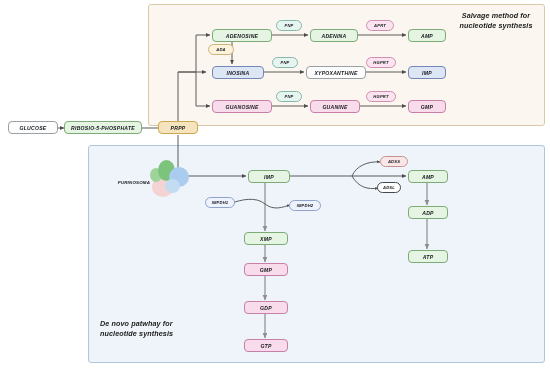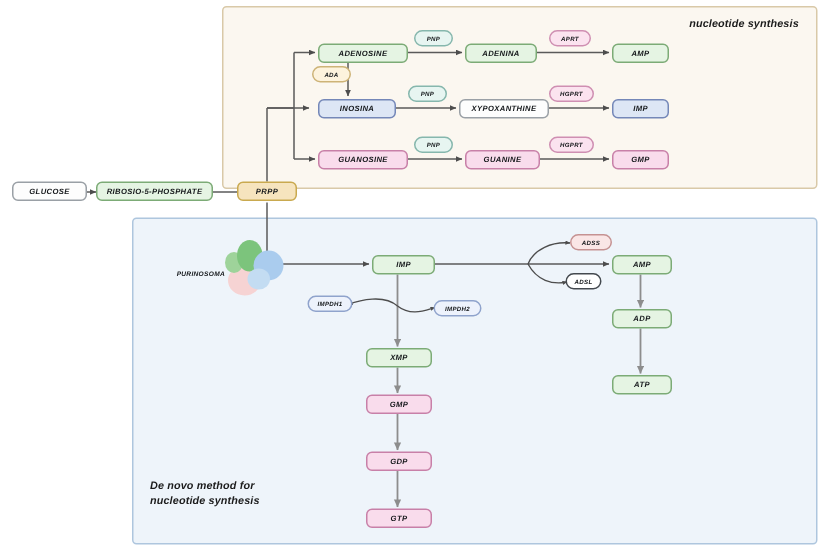--- a/index.html
+++ b/index.html
@@ -212,20 +212,21 @@
       <path d="M352,176 C356,166 368,161 380,162" marker-end="url(#ahs)"></path>
       <path d="M352,176 C358,187 368,190 378,188" marker-end="url(#ahs)"></path>
     </g>
   </svg>
 
   <div class="node n-white" style="left:8px; top:121px; width:50px;">GLUCOSE</div>
   <div class="node n-green" style="left:64px; top:121px; width:78px;">RIBOSIO-5-PHOSPHATE</div>
   <div class="node n-tan" style="left:158px; top:121px; width:40px;">PRPP</div>
 
   <div class="panel-title" id="salvage-title">
+    <div>Salvage method for</div>
     <div>nucleotide synthesis</div>
   </div>
 
   <div class="node n-green" style="left:212px; top:29px; width:60px;">ADENOSINE</div>
   <div class="node n-green" style="left:310px; top:29px; width:48px;">ADENINA</div>
   <div class="node n-green" style="left:408px; top:29px; width:38px;">AMP</div>
 
   <div class="node n-blue" style="left:212px; top:66px; width:52px;">INOSINA</div>
   <div class="node n-white" style="left:306px; top:66px; width:60px;">XYPOXANTHINE</div>
   <div class="node n-blue" style="left:408px; top:66px; width:38px;">IMP</div>
@@ -238,21 +239,21 @@
   <div class="enz e-mint" style="left:272px; top:57px; width:26px;">PNP</div>
   <div class="enz e-mint" style="left:276px; top:91px; width:26px;">PNP</div>
 
   <div class="enz e-pink" style="left:366px; top:20px; width:28px;">APRT</div>
   <div class="enz e-pink" style="left:366px; top:57px; width:30px;">HGPRT</div>
   <div class="enz e-pink" style="left:366px; top:91px; width:30px;">HGPRT</div>
 
   <div class="enz e-cream" style="left:208px; top:44px; width:26px;">ADA</div>
 
   <div class="panel-title" id="denovo-title">
-    <div>De novo method for</div>
+    <div>De novo patwhay for</div>
     <div>nucleotide synthesis</div>
   </div>
 
   <div id="purinosome">
     <div class="blob blob-pink"></div>
     <div class="blob blob-green2"></div>
     <div class="blob blob-green"></div>
     <div class="blob blob-blue"></div>
     <div class="blob blob-blue2"></div>
   </div>

